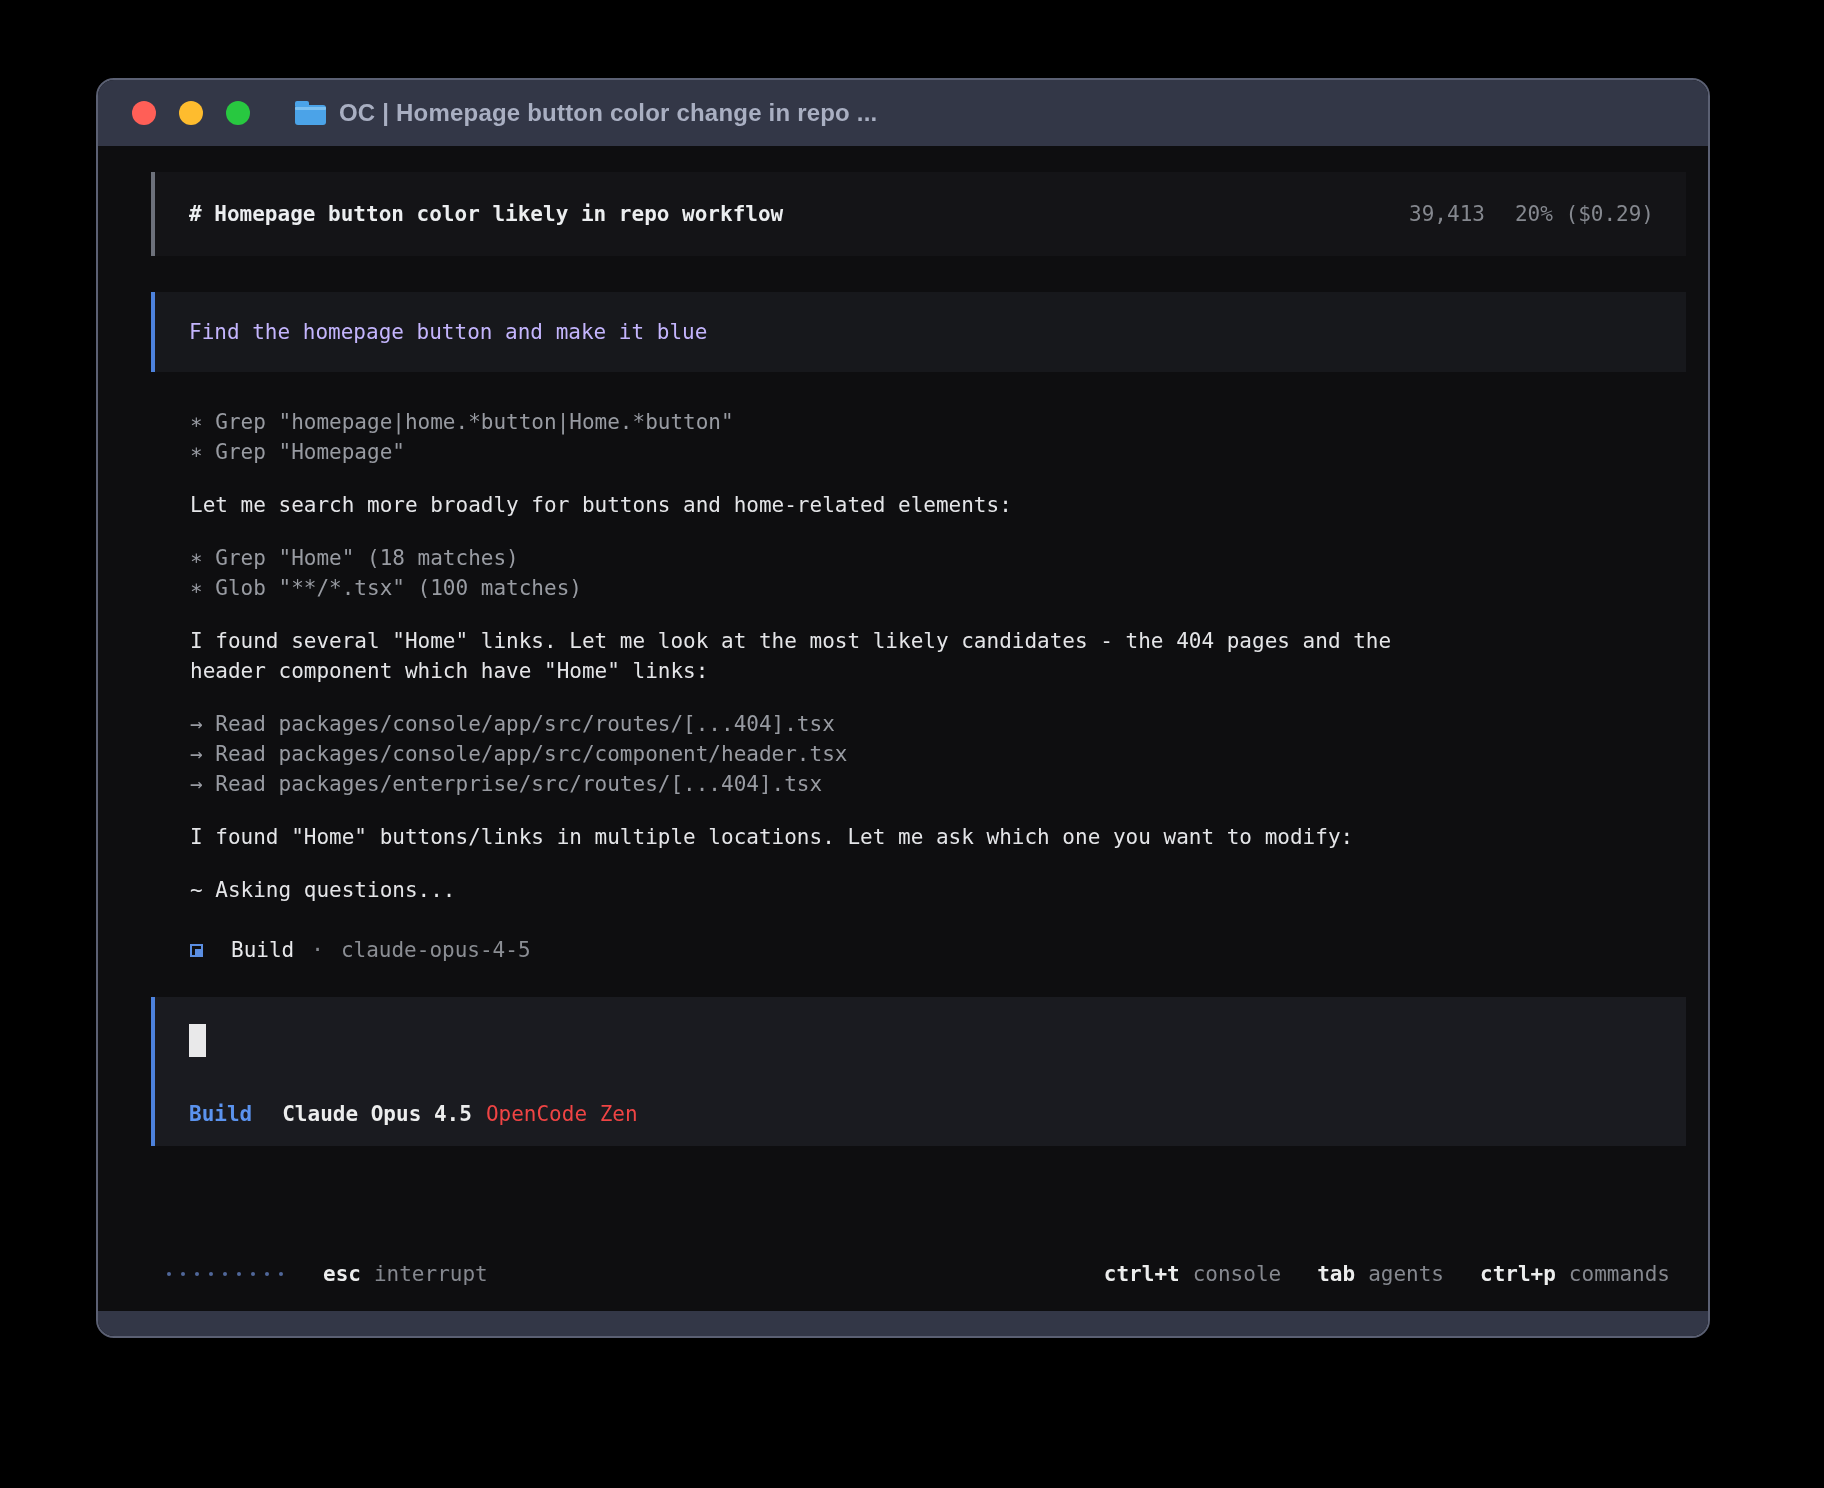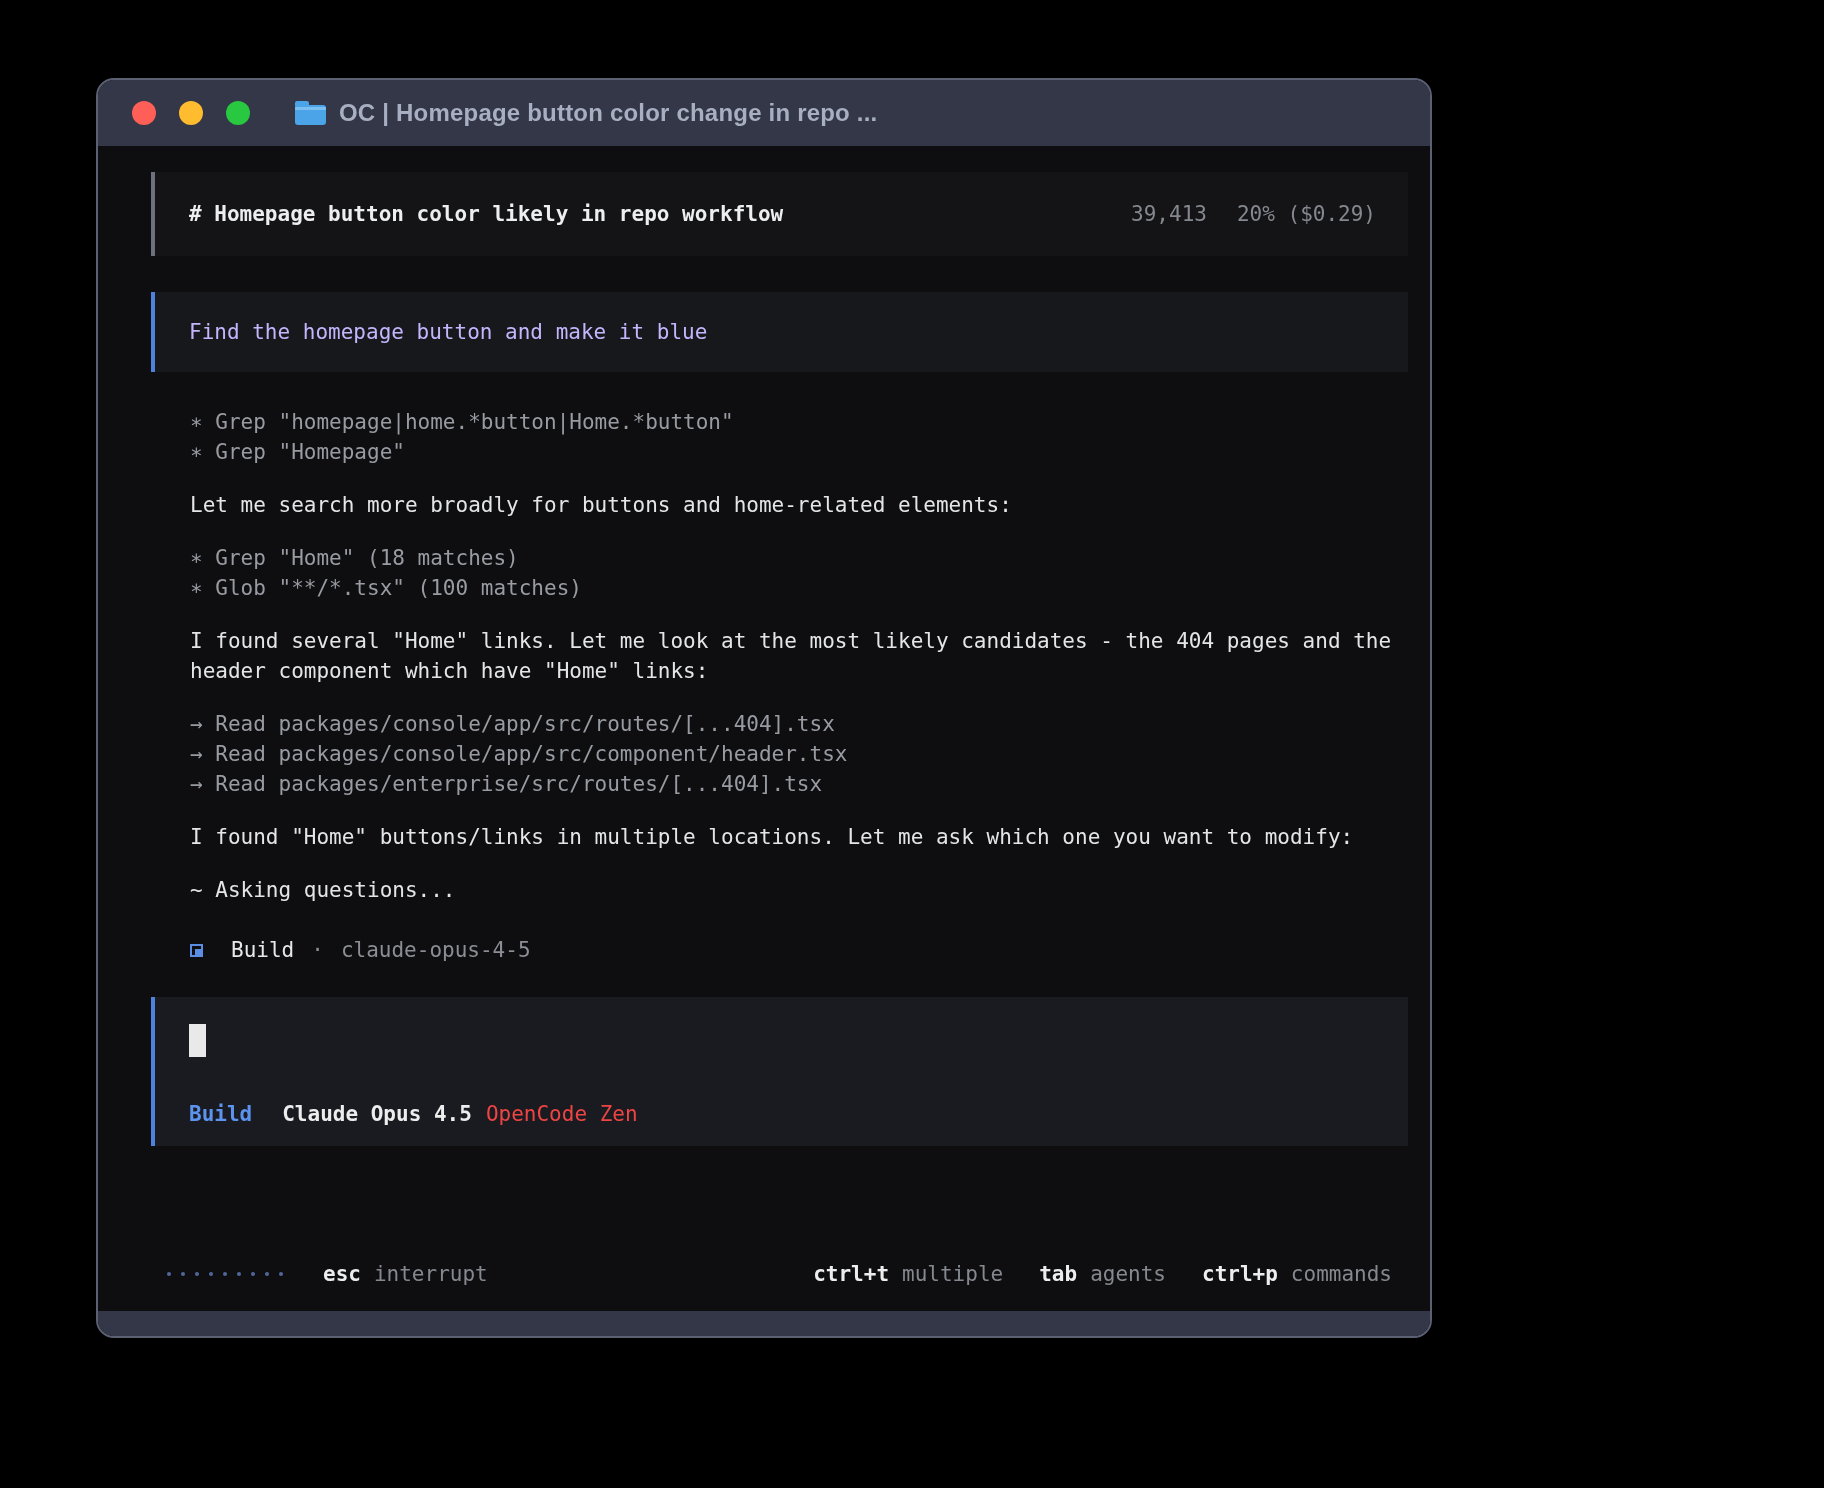--- a/index.html
+++ b/index.html
@@ -1,20 +1,20 @@
 <!DOCTYPE html>
 <html><head>
 <meta charset="utf-8">
 <style>
   * { margin:0; padding:0; box-sizing:border-box; }
   html,body { width:1824px; height:1488px; background:#000; overflow:hidden; }
   body { font-family:"DejaVu Sans Mono", monospace; }
 
   .window {
-    position:absolute; left:96px; top:78px; width:1336px; height:1260px;
+    position:absolute; left:96px; top:78px; width:1614px; height:1260px;
     background:#0e0e10; border:2px solid #5b6073; border-radius:18px;
     overflow:hidden; display:flex; flex-direction:column;
   }
   .titlebar {
     height:66px; background:#333747; flex:0 0 auto;
     display:flex; align-items:center; padding-left:34px;
   }
   .traffic { display:flex; gap:23px; align-items:center; }
   .light { width:24px; height:24px; border-radius:50%; }
   .light.red   { background:#ff5f57; }
@@ -172,21 +172,21 @@
           <span class="dot"></span>
           <span class="dot"></span>
           <span class="dot"></span>
           <span class="dot"></span>
           <span class="dot"></span>
         </div>
       <div class="hints hints-left">
           <span class="hint"><span class="k">esc</span><span class="l">interrupt</span></span>
         </div>
       <div class="hints hints-right">
-          <span class="hint"><span class="k">ctrl+t</span><span class="l">multiple</span></span>
+          <span class="hint"><span class="k">ctrl+t</span><span class="l">console</span></span>
           <span class="hint"><span class="k">tab</span><span class="l">agents</span></span>
           <span class="hint"><span class="k">ctrl+p</span><span class="l">commands</span></span>
         </div>
     </div>
 
   </div>
 
   <div class="bottombar"></div>
 </div>
 

